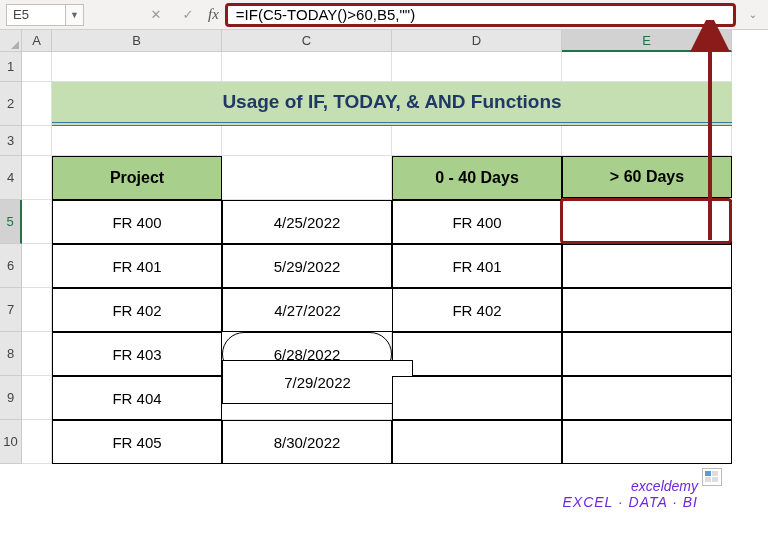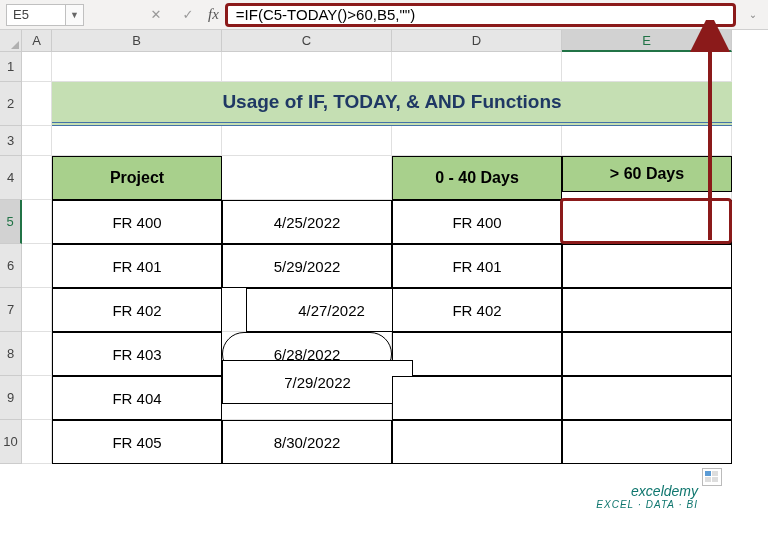--- a/index.html
+++ b/index.html
@@ -28,22 +28,22 @@
   .grid { position: absolute; left: 22px; top: 52px; }
   .cell { position: absolute; border-right: 1px solid #e0e0e0; border-bottom: 1px solid #e0e0e0; display: flex; align-items: center; justify-content: center; padding: 0 4px; font-size: 15px; color: #222; }
   
   .title-band { position: absolute; background: #c5dfb3; border-bottom: 4px double #4472a8; display: flex; align-items: center; justify-content: center; font-weight: bold; font-size: 19px; color: #1f3864; }
   .th { position: absolute; background: #a8d08c; border: 1px solid #000; display: flex; align-items: center; justify-content: center; font-weight: bold; font-size: 16px; color: #000; }
   .td { position: absolute; border: 1px solid #000; display: flex; align-items: center; justify-content: center; font-size: 15px; color: #000; background: #fff; }
   
   .sel-cell { position: absolute; border: 3px solid #8b1a1a; border-radius: 4px; pointer-events: none; }
   .arrow-svg { position: absolute; pointer-events: none; }
   .autofill { position: absolute; width: 20px; height: 18px; border: 1px solid #bbb; background: #fff; display: flex; align-items: center; justify-content: center; }
-  .watermark { position: absolute; font-style: italic; color: #0f766e; font-size: 14px; text-align: right; line-height: 1.1; }
-  .watermark .sm { font-size: 10px; letter-spacing: 1px; display: block; }
+  .watermark { position: absolute; font-style: italic; color: #6d28d9; font-size: 14px; text-align: right; line-height: 1.1; }
+  .watermark .sm { font-size: 14px; letter-spacing: 1px; display: block; }
 </style>
 </head>
 <body>
 
 <div class="namebox-bar">
   <div class="namebox">E5</div>
   <div class="namebox-dd">▼</div>
   <div class="fb-icons">
     <span class="fb-icon">✕</span>
     <span class="fb-icon">✓</span>
@@ -121,31 +121,31 @@
     <div class="cell" style="left: 540px; top: 324px; width: 170px; height: 44px;"></div>
     <div class="cell" style="left: 0px; top: 368px; width: 30px; height: 44px;"></div>
     <div class="cell" style="left: 30px; top: 368px; width: 170px; height: 44px;"></div>
     <div class="cell" style="left: 200px; top: 368px; width: 170px; height: 44px;"></div>
     <div class="cell" style="left: 370px; top: 368px; width: 170px; height: 44px;"></div>
     <div class="cell" style="left: 540px; top: 368px; width: 170px; height: 44px;"></div>
     <div class="title-band" style="left: 30px; top: 30px; width: 680px; height: 44px; text-align: right;">Usage of IF, TODAY, &amp; AND Functions</div>
     <div class="th" style="left: 30px; top: 104px; width: 170px; height: 44px;">Project</div>
     <div class="th" style="left: 200px; top: 104px; width: 170px; height: 44px; margin-top: 45px;">Deadline</div>
     <div class="th" style="left: 370px; top: 104px; width: 170px; height: 44px;">0 - 40 Days</div>
-    <div class="th" style="left: 540px; top: 104px; width: 170px; height: 36px;">&gt; 60 Days</div>
+    <div class="th" style="left: 540px; top: 104px; width: 170px; height: 42px;">&gt; 60 Days</div>
     <div class="td" style="left: 30px; top: 148px; width: 170px; height: 44px;">FR 400</div>
     <div class="td" style="left: 200px; top: 148px; width: 170px; height: 44px;">4/25/2022</div>
     <div class="td" style="left: 370px; top: 148px; width: 170px; height: 44px;">FR 400</div>
     <div class="td" style="left: 540px; top: 148px; width: 170px; height: 44px;"></div>
     <div class="td" style="left: 30px; top: 192px; width: 170px; height: 44px;">FR 401</div>
     <div class="td" style="left: 200px; top: 192px; width: 170px; height: 44px;">5/29/2022</div>
     <div class="td" style="left: 370px; top: 192px; width: 170px; height: 44px;">FR 401</div>
     <div class="td" style="left: 540px; top: 192px; width: 170px; height: 44px;"></div>
     <div class="td" style="left: 30px; top: 236px; width: 170px; height: 44px;">FR 402</div>
-    <div class="td" style="left: 200px; top: 236px; width: 171px; height: 44px; margin-left: 24px;">4/27/2022</div>
+    <div class="td" style="left: 200px; top: 236px; width: 171px; height: 44px;">4/27/2022</div>
     <div class="td" style="left: 370px; top: 236px; width: 170px; height: 44px;">FR 402</div>
     <div class="td" style="left: 540px; top: 236px; width: 170px; height: 44px;"></div>
     <div class="td" style="left: 30px; top: 280px; width: 170px; height: 44px;">FR 403</div>
     <div class="td" style="left: 200px; top: 280px; width: 170px; height: 44px; border-radius: 22px;">6/28/2022</div>
     <div class="td" style="left: 370px; top: 280px; width: 170px; height: 44px;"></div>
     <div class="td" style="left: 540px; top: 280px; width: 170px; height: 44px;"></div>
     <div class="td" style="left: 30px; top: 324px; width: 170px; height: 44px;">FR 404</div>
     <div class="td" style="left: 200px; top: 308px; width: 191px; height: 44px;">7/29/2022</div>
     <div class="td" style="left: 370px; top: 324px; width: 170px; height: 44px;"></div>
     <div class="td" style="left: 540px; top: 324px; width: 170px; height: 44px;"></div>

